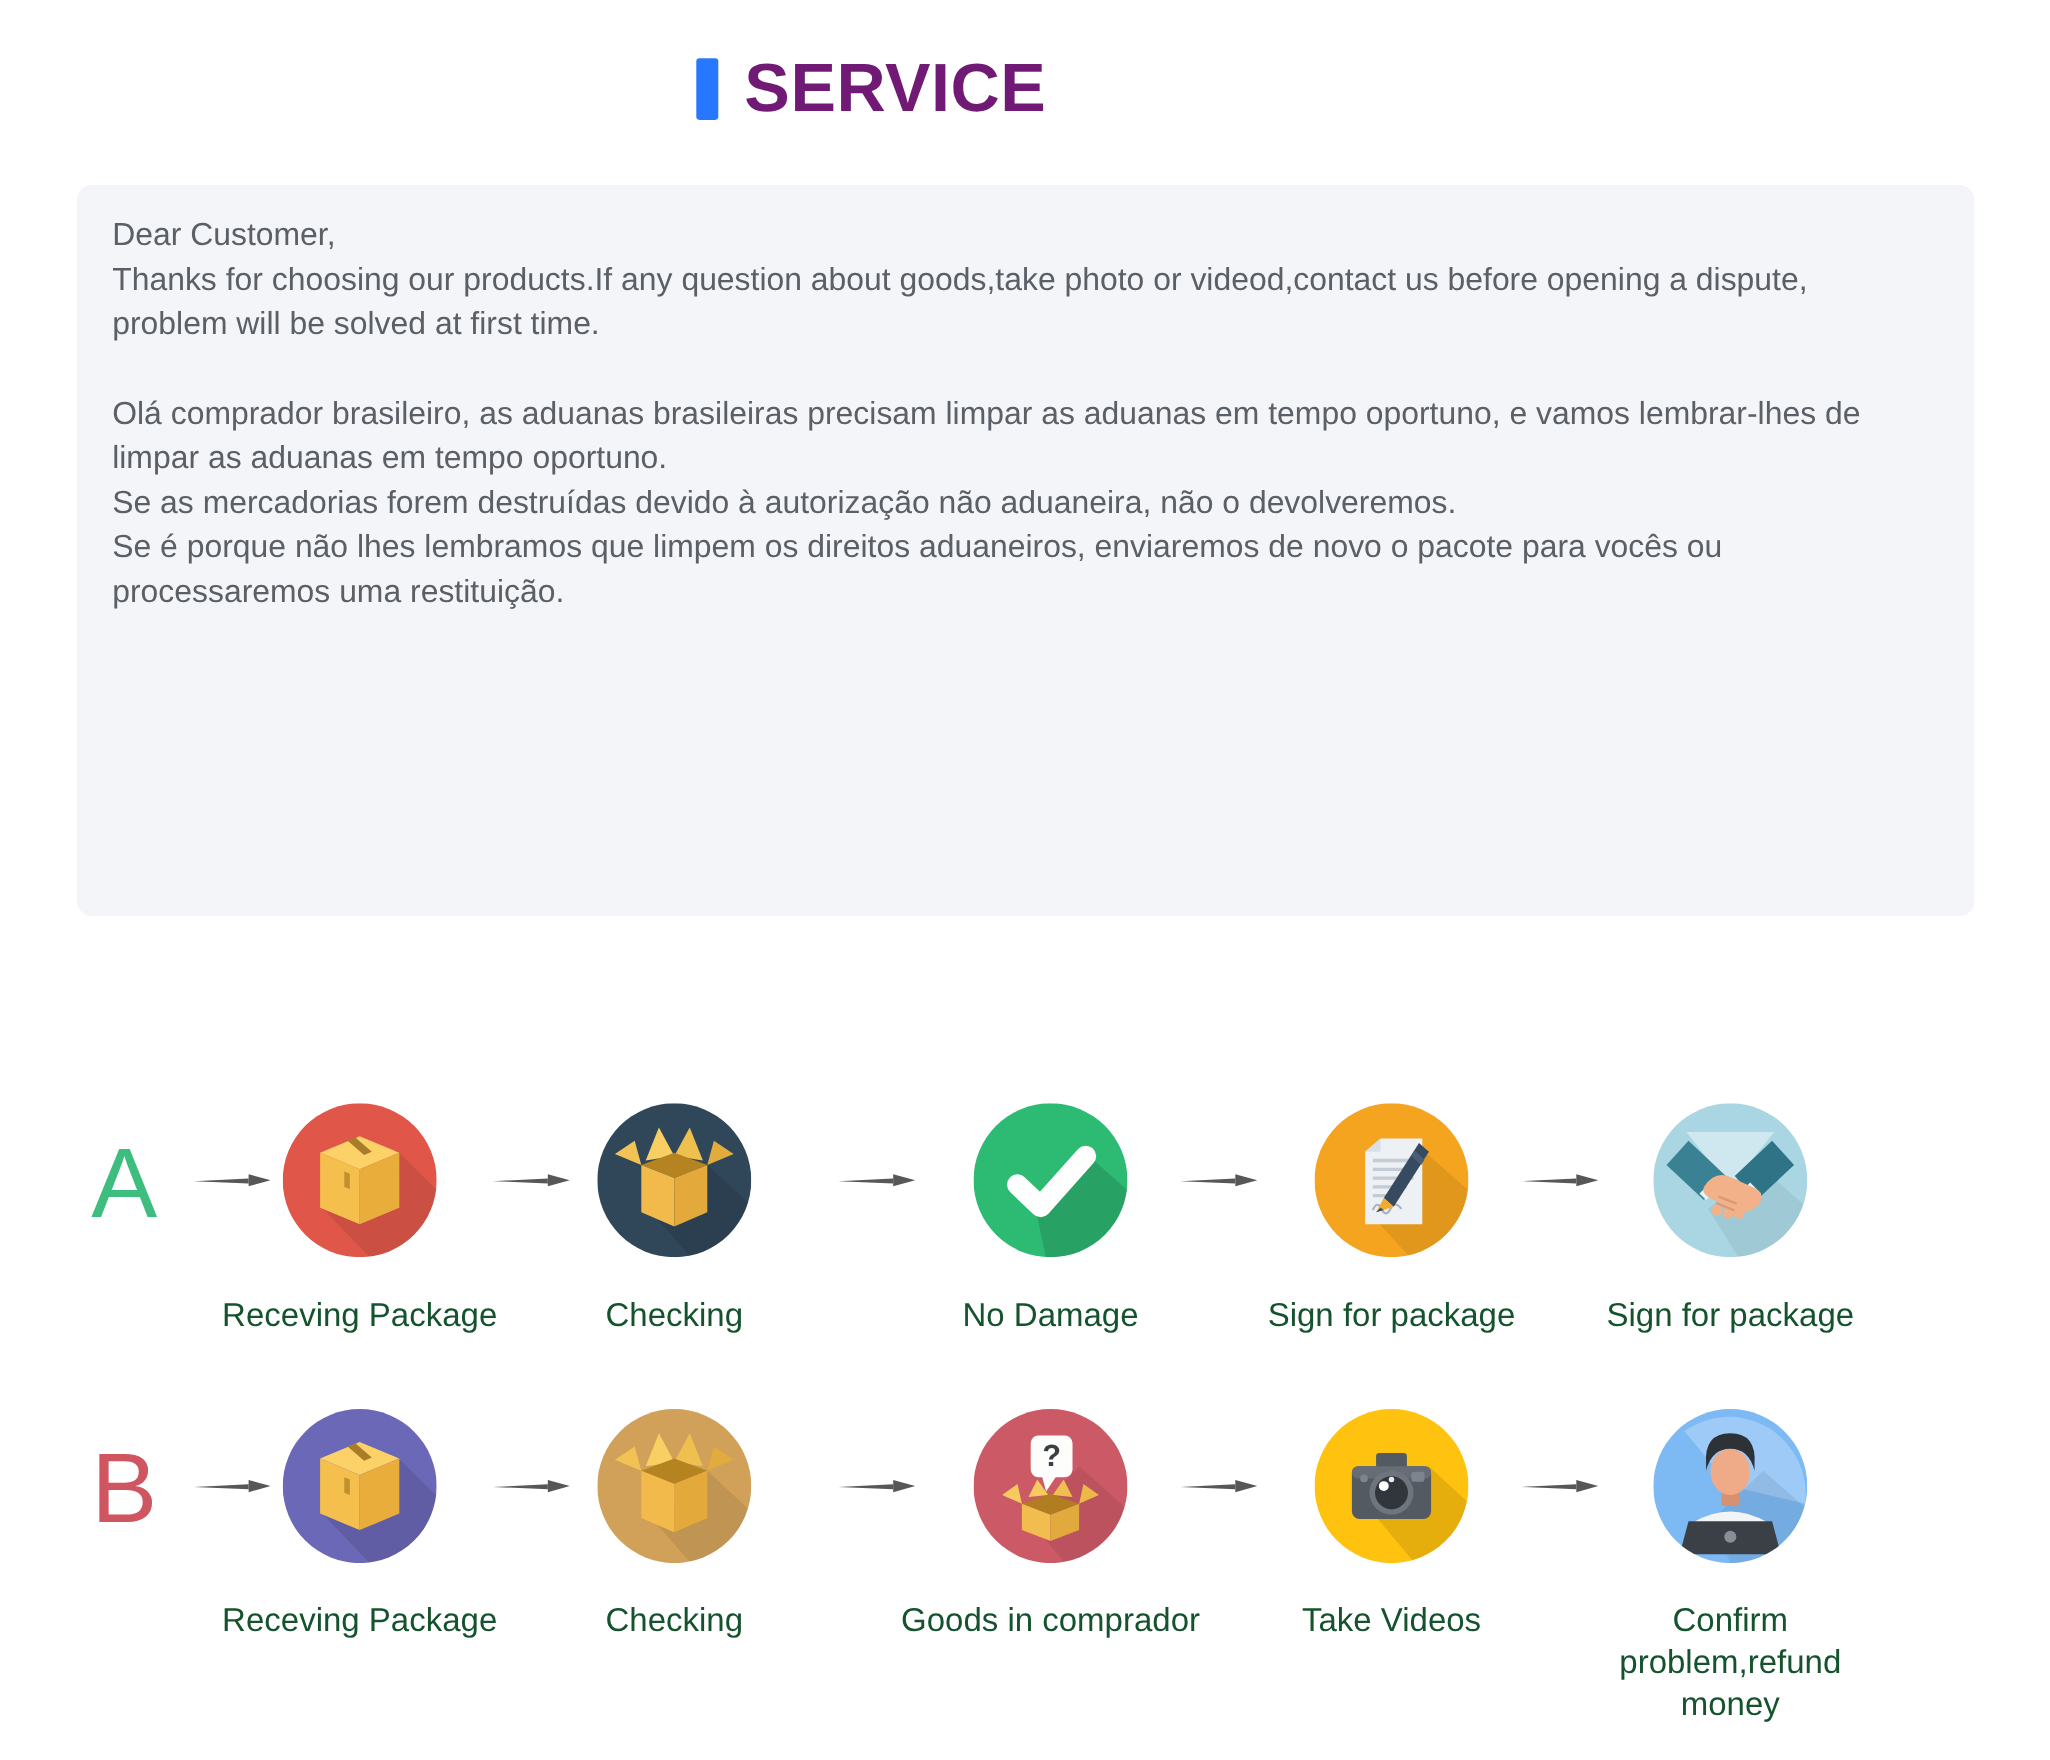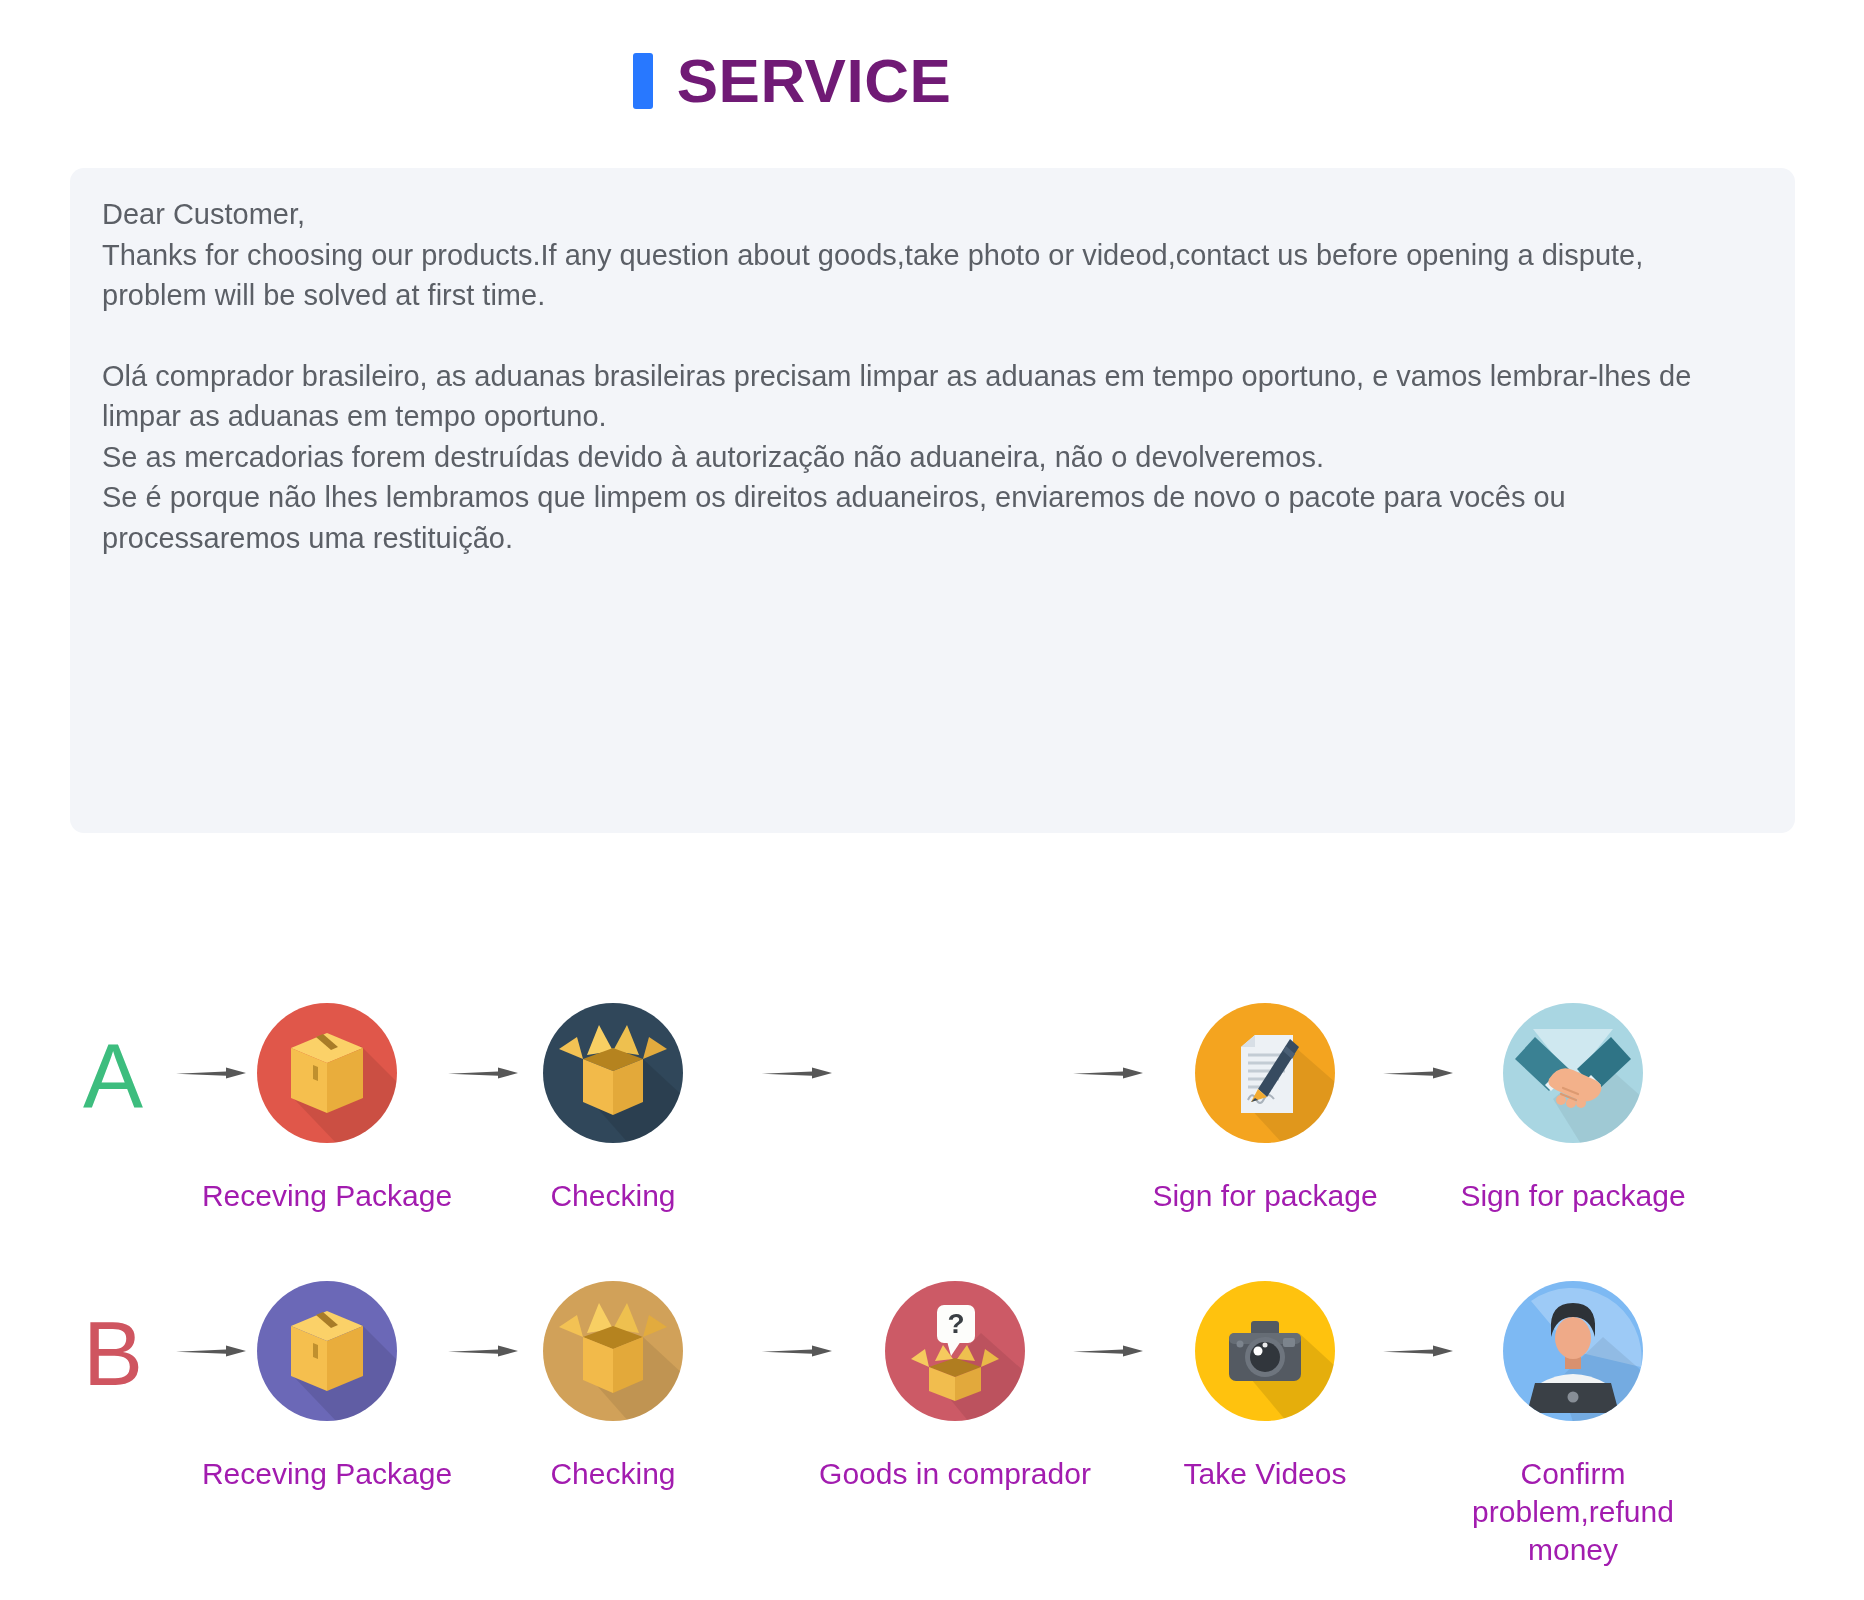--- a/index.html
+++ b/index.html
@@ -21,21 +21,21 @@
   .flow-row{position:relative;width:1864px;}
   .row-a{margin-top:170px;height:222px;}
   .row-b{margin-top:56px;height:252px;}
   .flow-letter{position:absolute;left:63px;top:28px;width:100px;text-align:center;
                font-size:90px;line-height:1;font-weight:400;}
   .letter-a{color:#3dbd7e;}
   .letter-b{color:#cf5560;}
   .flow-arrow{position:absolute;top:62px;width:70px;height:16px;}
   .step{position:absolute;top:0;width:300px;text-align:center;}
   .step-icon{display:block;margin:0 auto;width:140px;height:140px;}
-  .step-label{margin-top:34px;font-size:30px;line-height:38px;color:#a21caf;}
+  .step-label{margin-top:34px;font-size:30px;line-height:38px;color:#14532d;}
   .s1{left:177px;} .s2{left:463px;} .s3{left:805px;} .s4{left:1115px;} .s5{left:1423px;}
   .ar1{left:176px;} .ar2{left:448px;} .ar3{left:762px;} .ar4{left:1073px;} .ar5{left:1383px;}
 </style>
 </head>
 <body>
 
 <div class="title-wrap">
   <div class="title-inner">
     <div class="title-bar"></div>
     <div class="title-text">SERVICE</div>
@@ -109,20 +109,35 @@
         <path d="M40,56 L16,46 L34,34 Z" fill="#f3c254"></path>
         <path d="M100,56 L124,46 L106,34 Z" fill="#e2ab3e"></path>
         <path d="M40,56 L70,68 L100,56 L70,45 Z" fill="#b5831f"></path>
         <path d="M40,56 L70,68 L70,112 L40,99 Z" fill="#f2ba4a"></path>
         <path d="M70,68 L100,56 L100,99 L70,112 Z" fill="#e3a93a"></path>
       </g>
     </svg>
     <div class="step-label">Checking</div>
   </div>
 
+  <div class="step s3">
+    <svg class="step-icon" viewBox="0 0 140 140">
+      <defs>
+          <clipPath id="ca3">
+            <circle cx="70" cy="70" r="70"></circle>
+          </clipPath>
+        </defs>
+      <circle cx="70" cy="70" r="70" fill="#2dbb73"></circle>
+      <g clip-path="url(#ca3)">
+        <path d="M57,99 L104,47 L141,80 L141,141 L66,141 Z" fill="rgba(0,0,0,0.13)"></path>
+        <path d="M40,74 L61,94 L102,48" fill="none" stroke="#ffffff" stroke-width="19" stroke-linecap="round" stroke-linejoin="round"></path>
+      </g>
+    </svg>
+    <div class="step-label">No Damage</div>
+  </div>
 
   <div class="step s4">
     <svg class="step-icon" viewBox="0 0 140 140">
       <defs>
           <clipPath id="ca4">
             <circle cx="70" cy="70" r="70"></circle>
           </clipPath>
         </defs>
       <circle cx="70" cy="70" r="70" fill="#f4a41f"></circle>
       <g clip-path="url(#ca4)">

